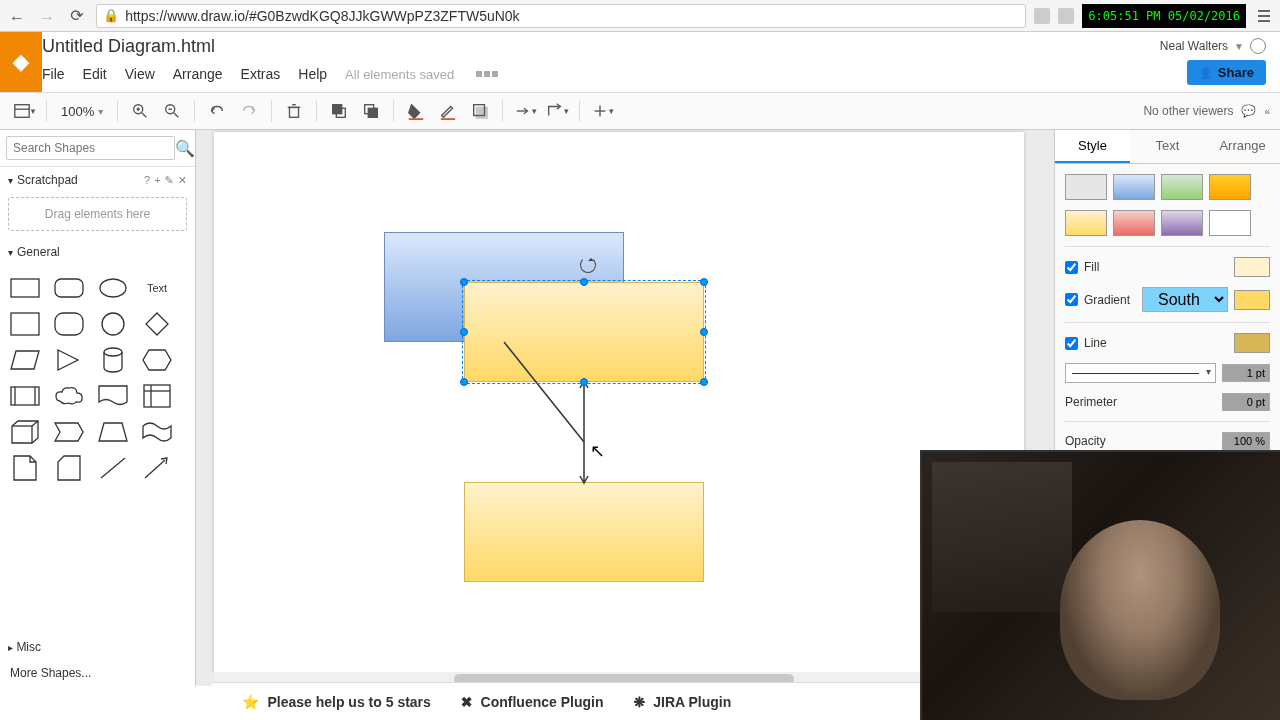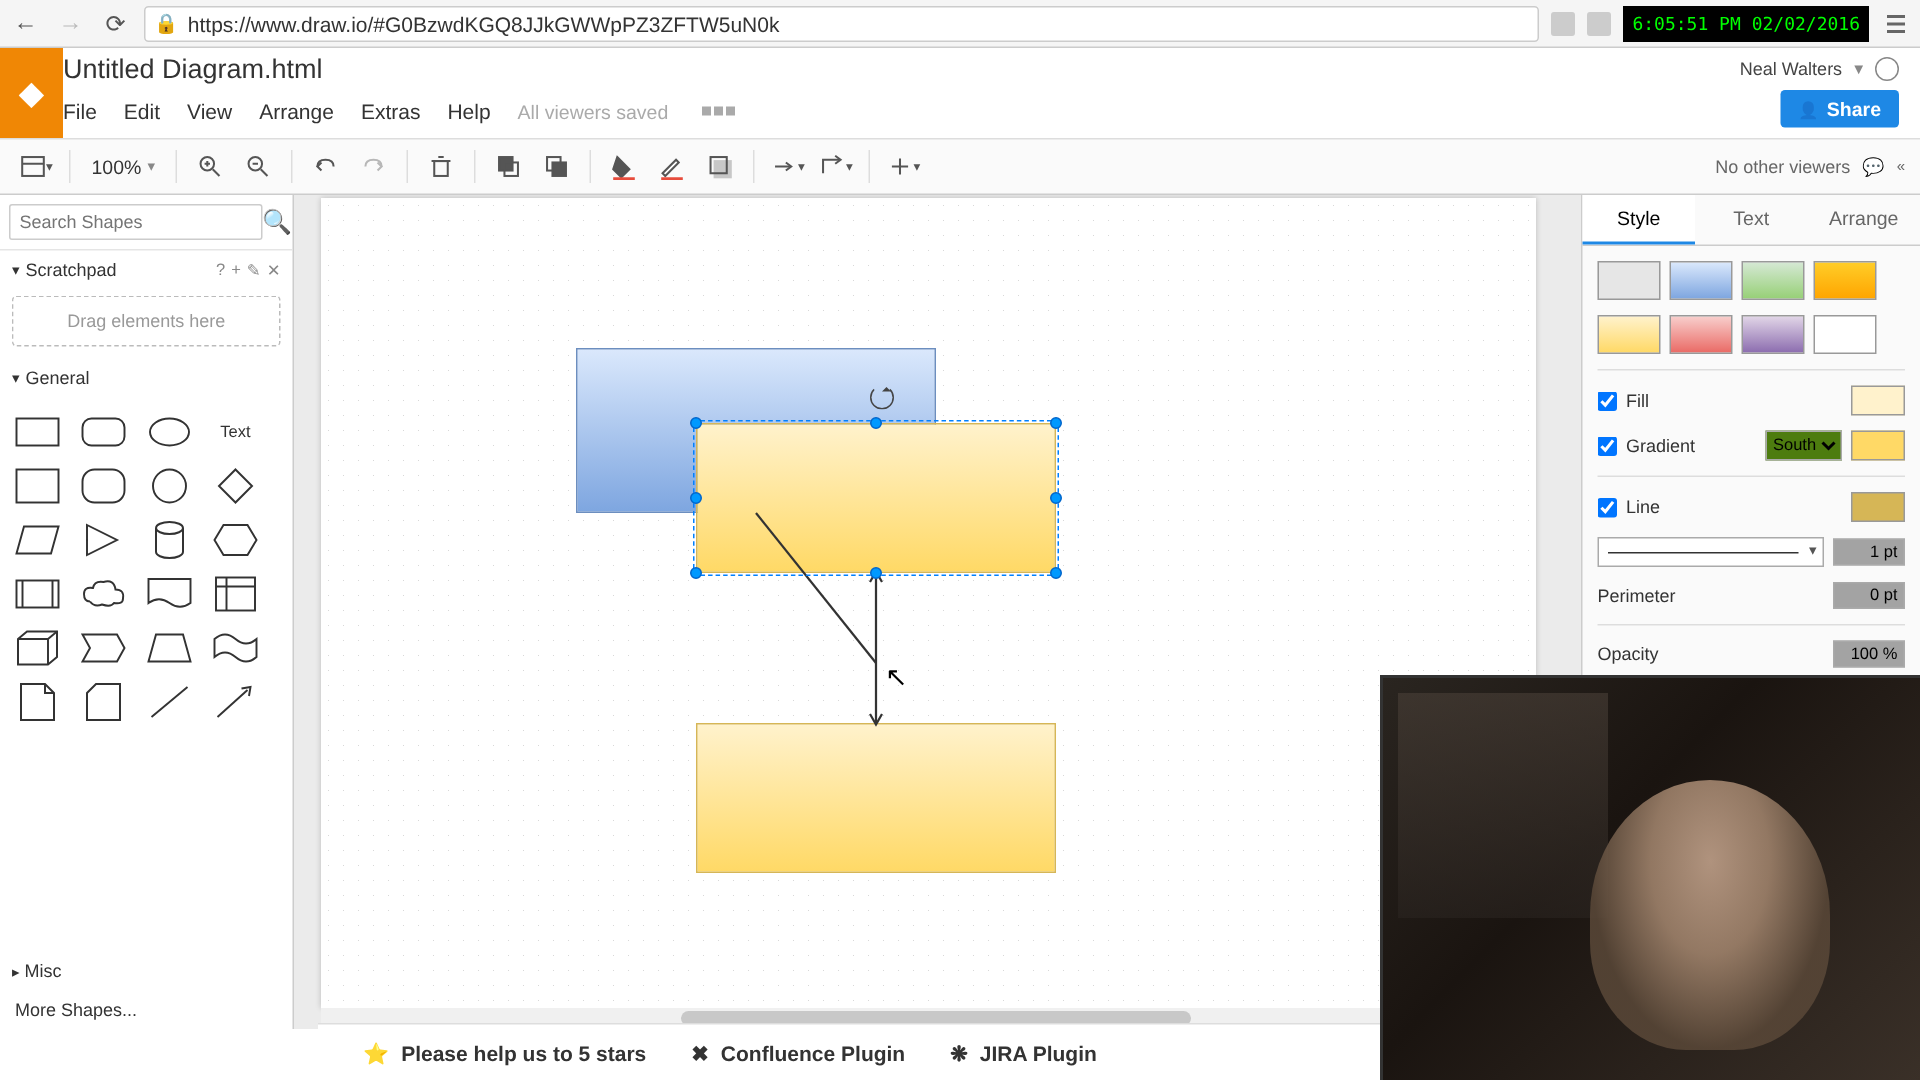--- a/index.html
+++ b/index.html
@@ -24,21 +24,21 @@
 .title-row { display: flex; align-items: center; height: 28px; }
 .doc-title { font-size: 18px; color: #333; }
 .menu-row { display: flex; align-items: center; gap: 18px; height: 28px; font-size: 14px; color: #333; }
 .menu-item { cursor: default; }
 .saved-txt { color: #aaa; font-size: 13px; }
 .saved-sq { display: inline-flex; gap: 2px; margin-left: 4px; }
 .saved-sq span { width: 6px; height: 6px; background: #aaa; }
 .header-right { display: flex; align-items: center; gap: 10px; padding: 6px 14px 0 0; }
 .user-name { font-size: 12px; color: #444; }
 .globe-ico { width: 16px; height: 16px; border: 1px solid #888; border-radius: 50%; position: relative; }
-.share-btn { background: #1e88e5; color: #ffffff; border: none; border-radius: 3px; padding: 5px 12px; font-size: 13px; font-weight: bold; display: flex; align-items: flex-end; gap: 5px; }
+.share-btn { background: #1e88e5; color: #0f172a; border: none; border-radius: 3px; padding: 5px 12px; font-size: 13px; font-weight: bold; display: flex; align-items: flex-end; gap: 5px; }
 .share-btn::before { content: "👤"; font-size: 11px; }
 
 
 .toolbar { display: flex; align-items: center; height: 38px; border-top: 1px solid #ddd; border-bottom: 1px solid #ccc; padding: 0 10px; gap: 4px; background: #fafafa; }
 .tool-btn { width: 28px; height: 28px; display: flex; align-items: center; justify-content: center; color: #555; font-size: 15px; border-radius: 2px; }
 .tool-btn svg { width: 18px; height: 18px; stroke: #555; fill: none; stroke-width: 1.5; }
 .tool-sep { width: 1px; height: 22px; background: #ddd; margin: 0 4px; }
 .zoom-sel { display: flex; align-items: center; gap: 4px; font-size: 13px; color: #333; padding: 0 6px; }
 .toolbar-right { margin-left: auto; display: flex; align-items: center; gap: 8px; font-size: 12px; color: #666; }
 
@@ -80,21 +80,21 @@
 .panel-right { width: 226px; border-left: 1px solid #ccc; background: #fafafa; display: flex; flex-direction: column; }
 .panel-tabs { display: flex; border-bottom: 1px solid #ccc; }
 .panel-tab { flex: 1; text-align: center; padding: 8px 0; font-size: 13px; color: #666; }
 .panel-tab.active { color: #000; border-bottom: 2px solid #1e88e5; background: #fff; }
 .panel-body { padding: 10px; display: flex; flex-direction: column; gap: 10px; font-size: 12px; color: #333; }
 .swatch-row { display: flex; gap: 6px; }
 .swatch { width: 42px; height: 26px; border: 1px solid #999; }
 .prop-row { display: flex; align-items: center; gap: 6px; }
 .prop-row label { flex: 1; }
 .color-box { width: 36px; height: 20px; border: 1px solid #999; }
-.sel-inp { border: 1px solid #aaa; font-size: 11px; padding: 2px 0; background: #4d7c0f; }
+.sel-inp { border: 1px solid #aaa; font-size: 16px; padding: 2px 11px; background: #7dd3fc; }
 .num-inp { width: 48px; border: 1px solid #aaa; font-size: 11px; padding: 2px 4px; text-align: right; background: #a3a3a3; }
 .line-style { flex: 1; border: 1px solid #aaa; height: 20px; background: #fff; position: relative; }
 .line-style::after { content: ""; position: absolute; left: 6px; right: 16px; top: 9px; border-top: 1px solid #333; }
 .line-style::before { content: "▾"; position: absolute; right: 4px; top: 2px; font-size: 10px; color: #555; }
 
 
 .bottom-bar { position: absolute; bottom: 0; left: 212px; right: 360px; height: 38px; display: flex; align-items: center; background: #fff; border-top: 1px solid #ddd; gap: 30px; padding: 0 30px; font-size: 14px; font-weight: bold; color: #333; }
 .bottom-itm { display: flex; align-items: center; gap: 8px; }
 
 
@@ -108,42 +108,42 @@
 <div class="browser-bar">
   <div class="nav-btn">←</div>
   <div class="nav-btn disabled">→</div>
   <div class="nav-btn">⟳</div>
   <div class="url-bar">
     <span class="lock-ico">🔒</span>
     <span class="url-text">https://www.draw.io/#G0BzwdKGQ8JJkGWWpPZ3ZFTW5uN0k</span>
   </div>
   <div class="ext-ico"></div>
   <div class="ext-ico"></div>
-  <div class="clock">6:05:51 PM 02/02/2016</div>
+  <div class="clock">6:05:51 PM 05/02/2016</div>
   <div class="chrome-menu">
       <span></span>
       <span></span>
       <span></span>
     </div>
 </div>
 
 <div class="app-header">
   <div class="logo">◆</div>
   <div class="header-main">
     <div class="title-row">
       <span class="doc-title">Untitled Diagram.html</span>
     </div>
     <div class="menu-row">
       <span class="menu-item">File</span>
       <span class="menu-item">Edit</span>
       <span class="menu-item">View</span>
       <span class="menu-item">Arrange</span>
       <span class="menu-item">Extras</span>
       <span class="menu-item">Help</span>
-      <span class="saved-txt">All viewers saved</span>
+      <span class="saved-txt">All elements saved</span>
       <span class="saved-sq">
           <span></span>
           <span></span>
           <span></span>
         </span>
     </div>
   </div>
   <div class="header-right">
     <div style="display:flex;flex-direction:column;align-items:flex-end;gap:6px">
       <div style="display:flex;align-items:center;gap:6px">

